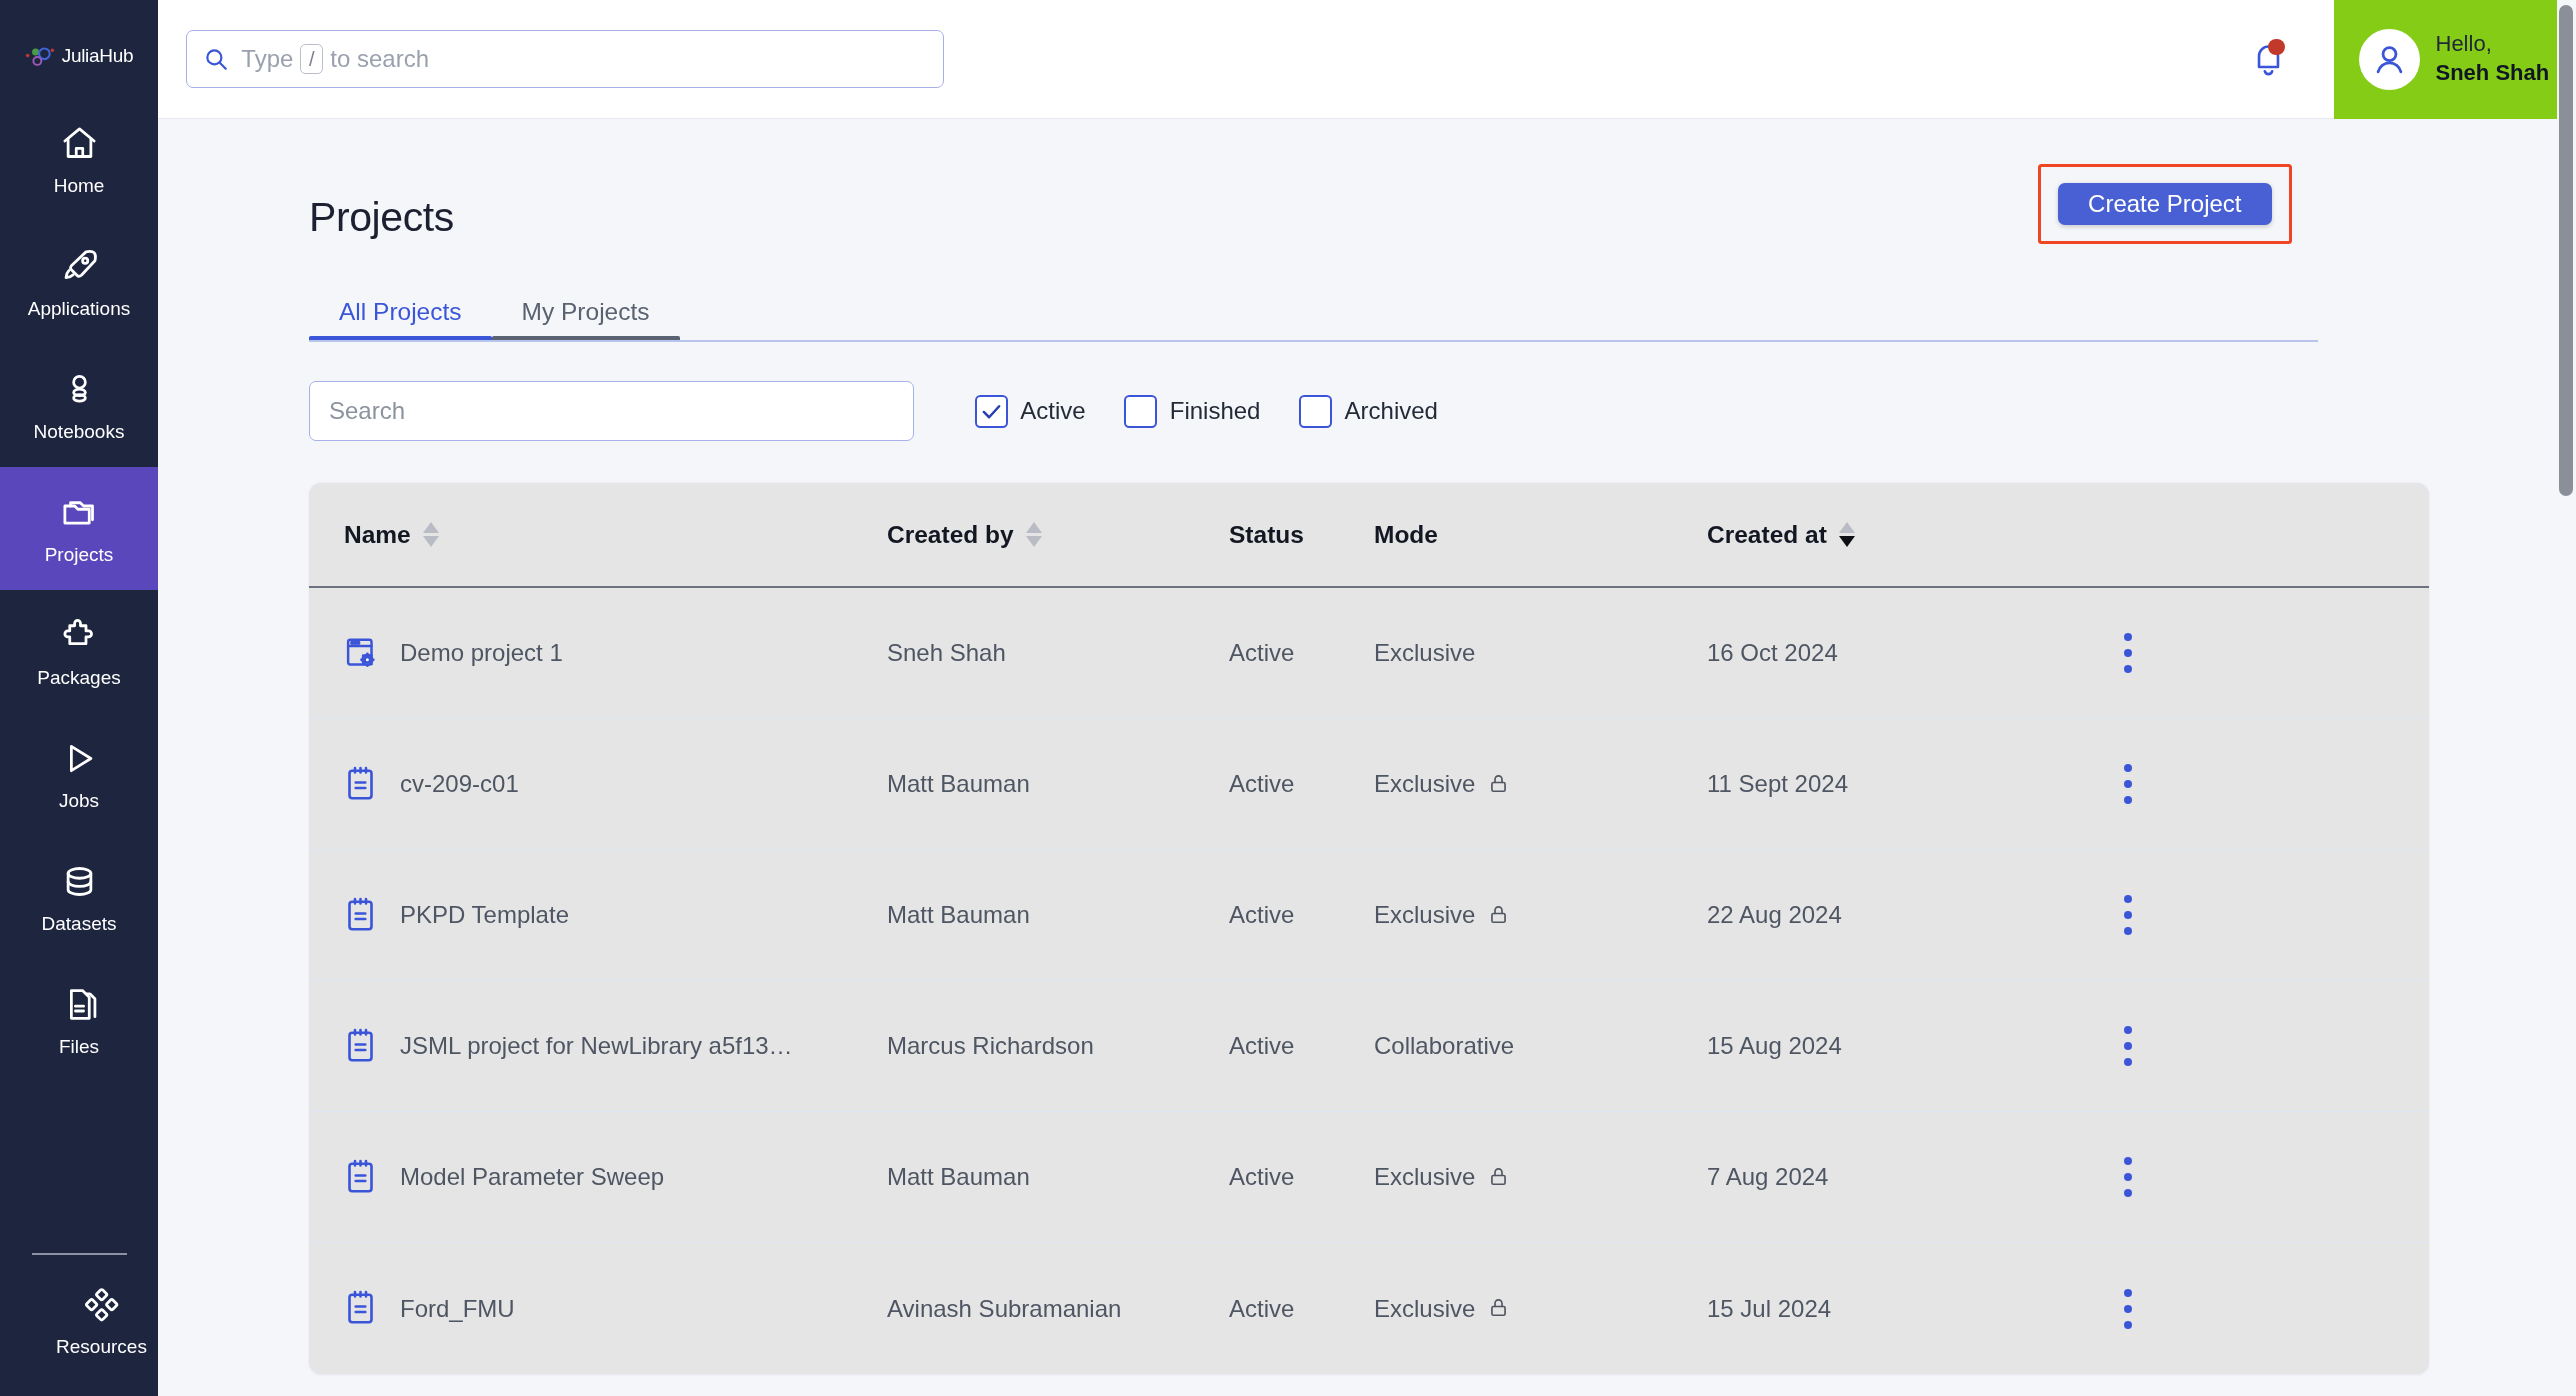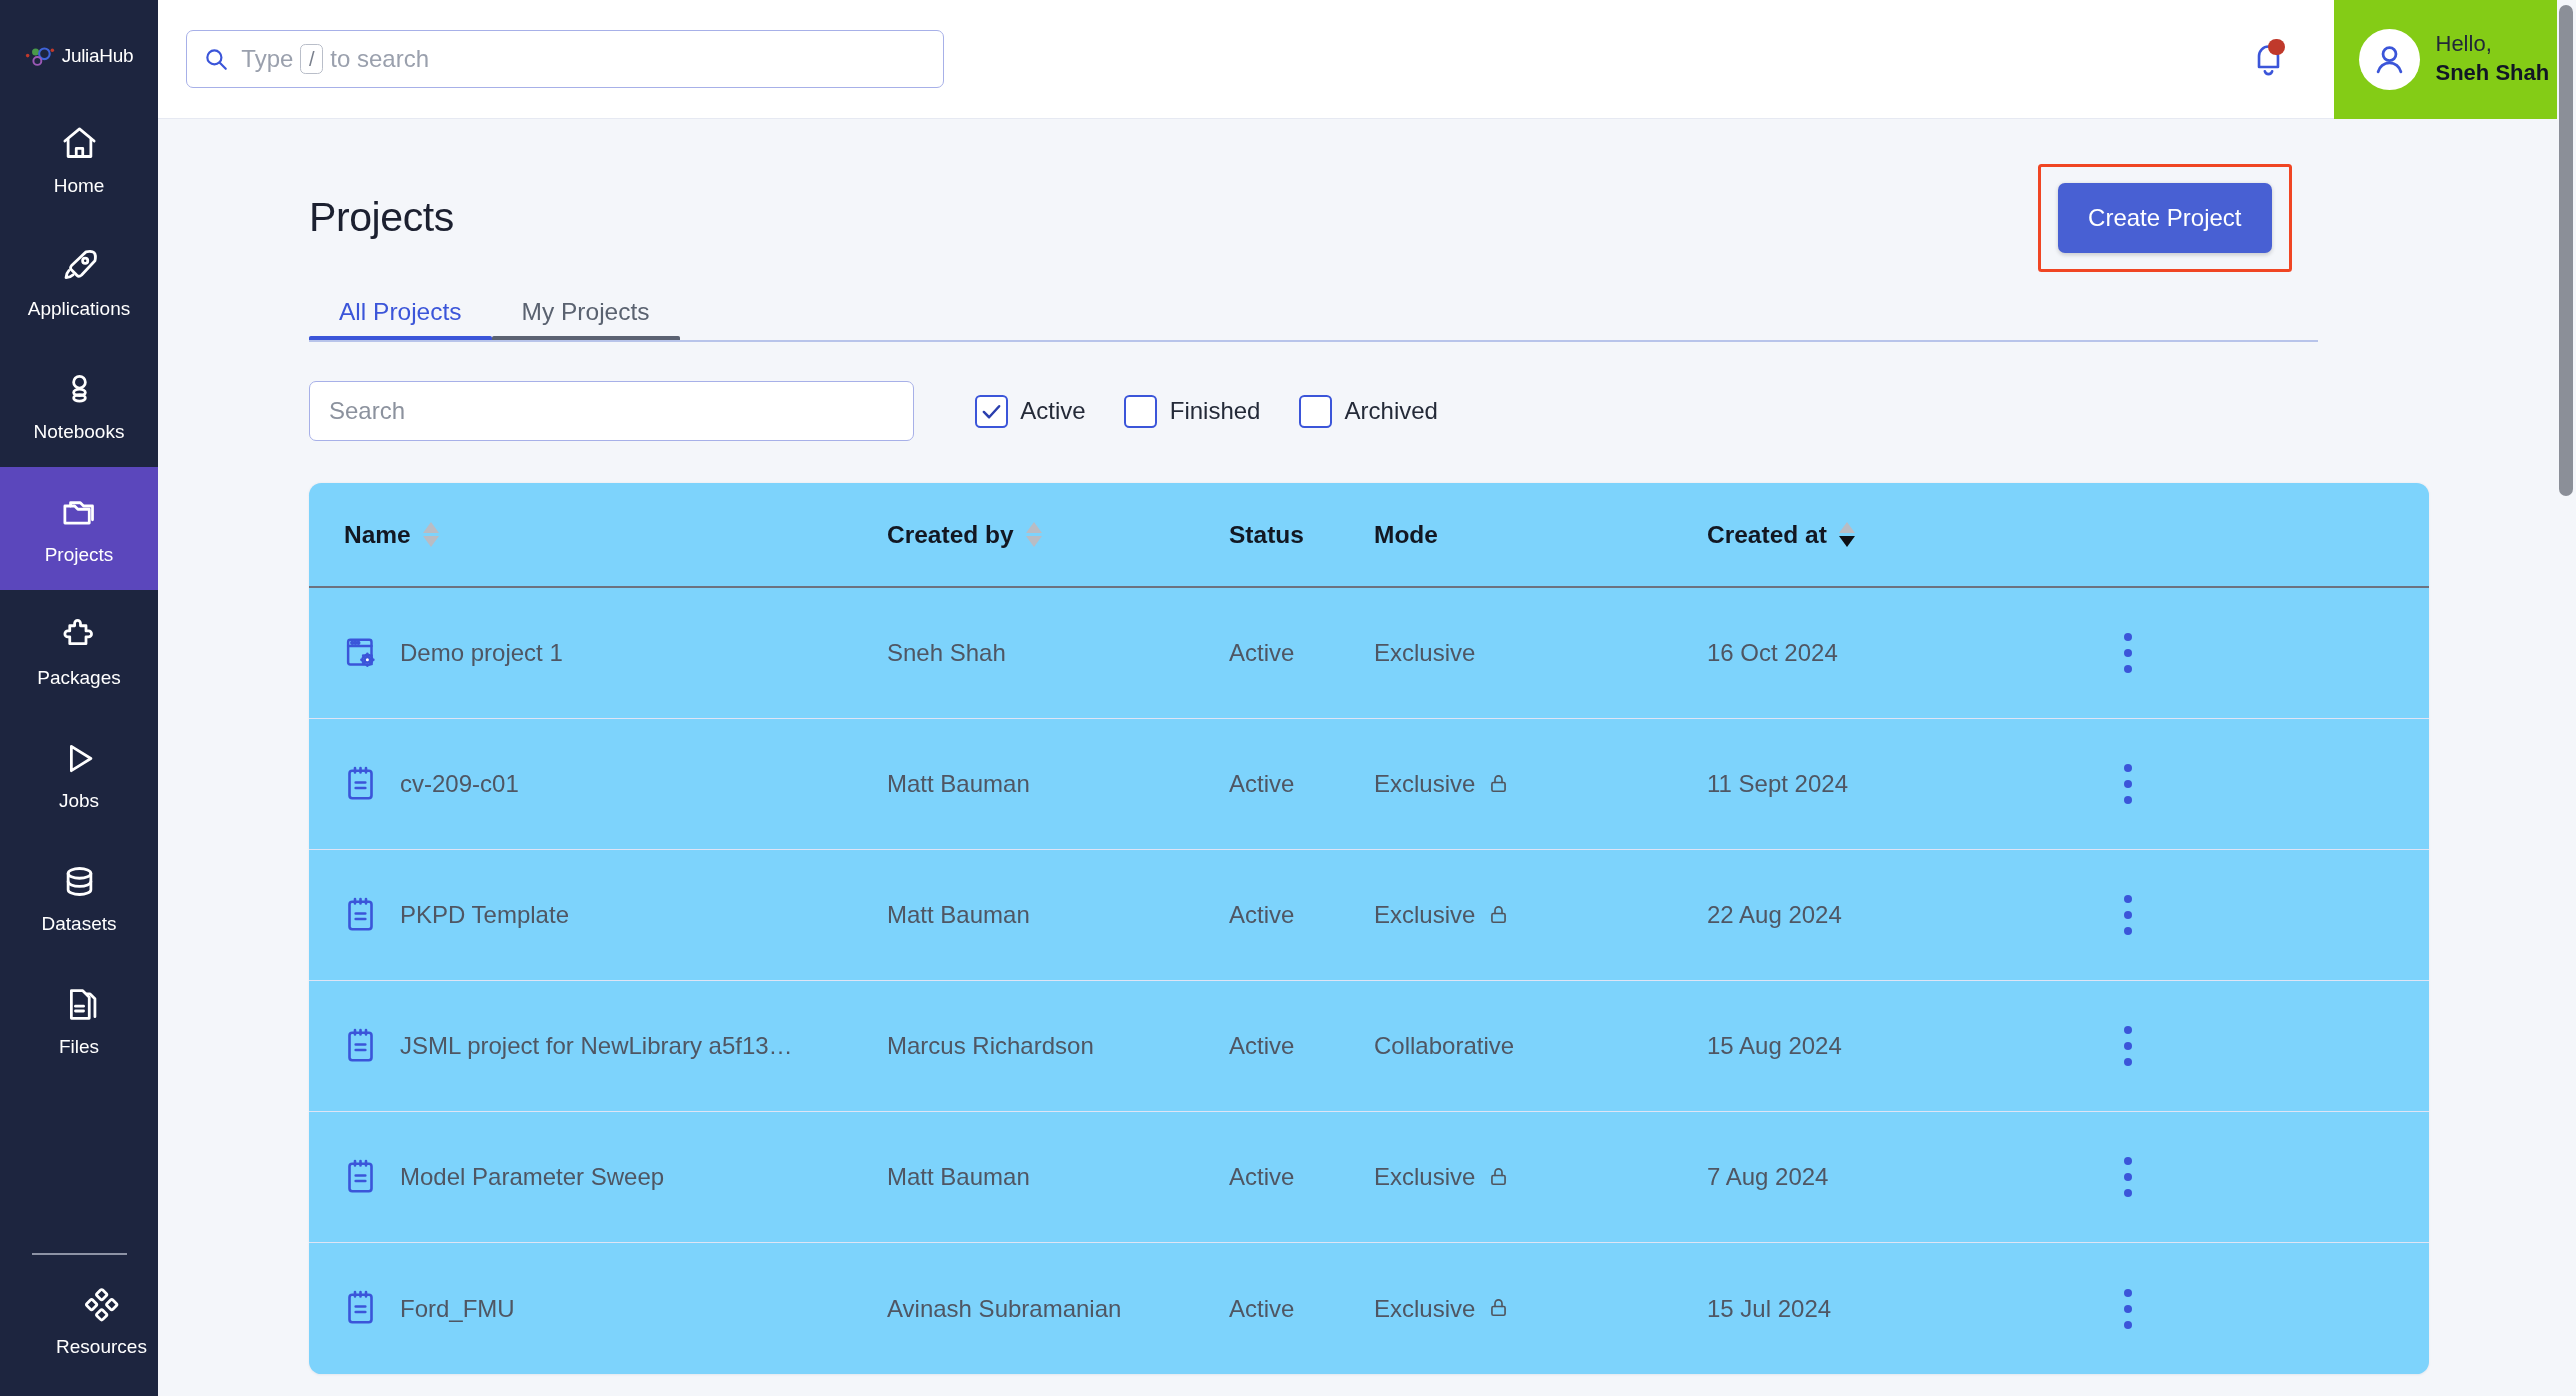--- a/index.html
+++ b/index.html
@@ -102,21 +102,21 @@
     position: relative; height: 88px;
   }
   .page-title { font-size: 41px; color: #1c2030; font-weight: normal; letter-spacing: -0.4px; }
   .create-highlight {
     position: absolute; right: 284px; top: -8.8px;
     border: 3.5px solid #f04523; border-radius: 3.5px;
     padding: 16px 17.5px;
   }
   .create-btn {
     background: #4860d3; color: #ffffff; border: none;
-    border-radius: 7px; font-size: 24px; padding: 21px 30px;
+    border-radius: 7px; font-size: 24px; padding: 7px 30px;
     font-family: inherit; cursor: pointer;
     box-shadow: 0 1.8px 4.4px rgba(0,0,0,0.18);
   }
 
   .tabs {
     margin: 37px 0 0 0; padding-left: 151px; padding-right: 258px;
     display: flex; align-items: flex-end; position: relative;
   }
   .tab {
     font-size: 24.5px; padding: 0 30px 16px 30px; cursor: pointer;
@@ -147,21 +147,21 @@
   .checkbox {
     width: 33px; height: 33px; border: 2.2px solid #3b55d9; border-radius: 5.3px;
     background: #fff; display: flex; align-items: center; justify-content: center;
   }
   .checkbox svg { width: 23px; height: 23px; }
   .check-label { font-size: 24px; color: #242a38; }
 
   
   .table-card {
     margin: 42px 0 0 151px; width: 2120px;
-    background: #7dd3fc; border-radius: 12.3px; overflow: hidden;
+    background: #e5e5e5; border-radius: 12.3px; overflow: hidden;
     box-shadow: 0 0.9px 2.6px rgba(20,30,70,0.07);
     text-align: center;
   }
   .thead {
     display: flex; align-items: center; height: 105px;
     border-bottom: 2.6px solid #6c7280; padding: 0 35px;
   }
   .th { font-size: 24.5px; color: #121722; font-weight: bold; display: flex; align-items: center; }
   .sort-btn { margin-left: 12.3px; display: inline-flex; flex-direction: column; gap: 2.6px; cursor: pointer; }
   .tri-up { width: 0; height: 0; border-left: 8.8px solid transparent; border-right: 8.8px solid transparent; border-bottom: 11.4px solid #b9bcc4; }

